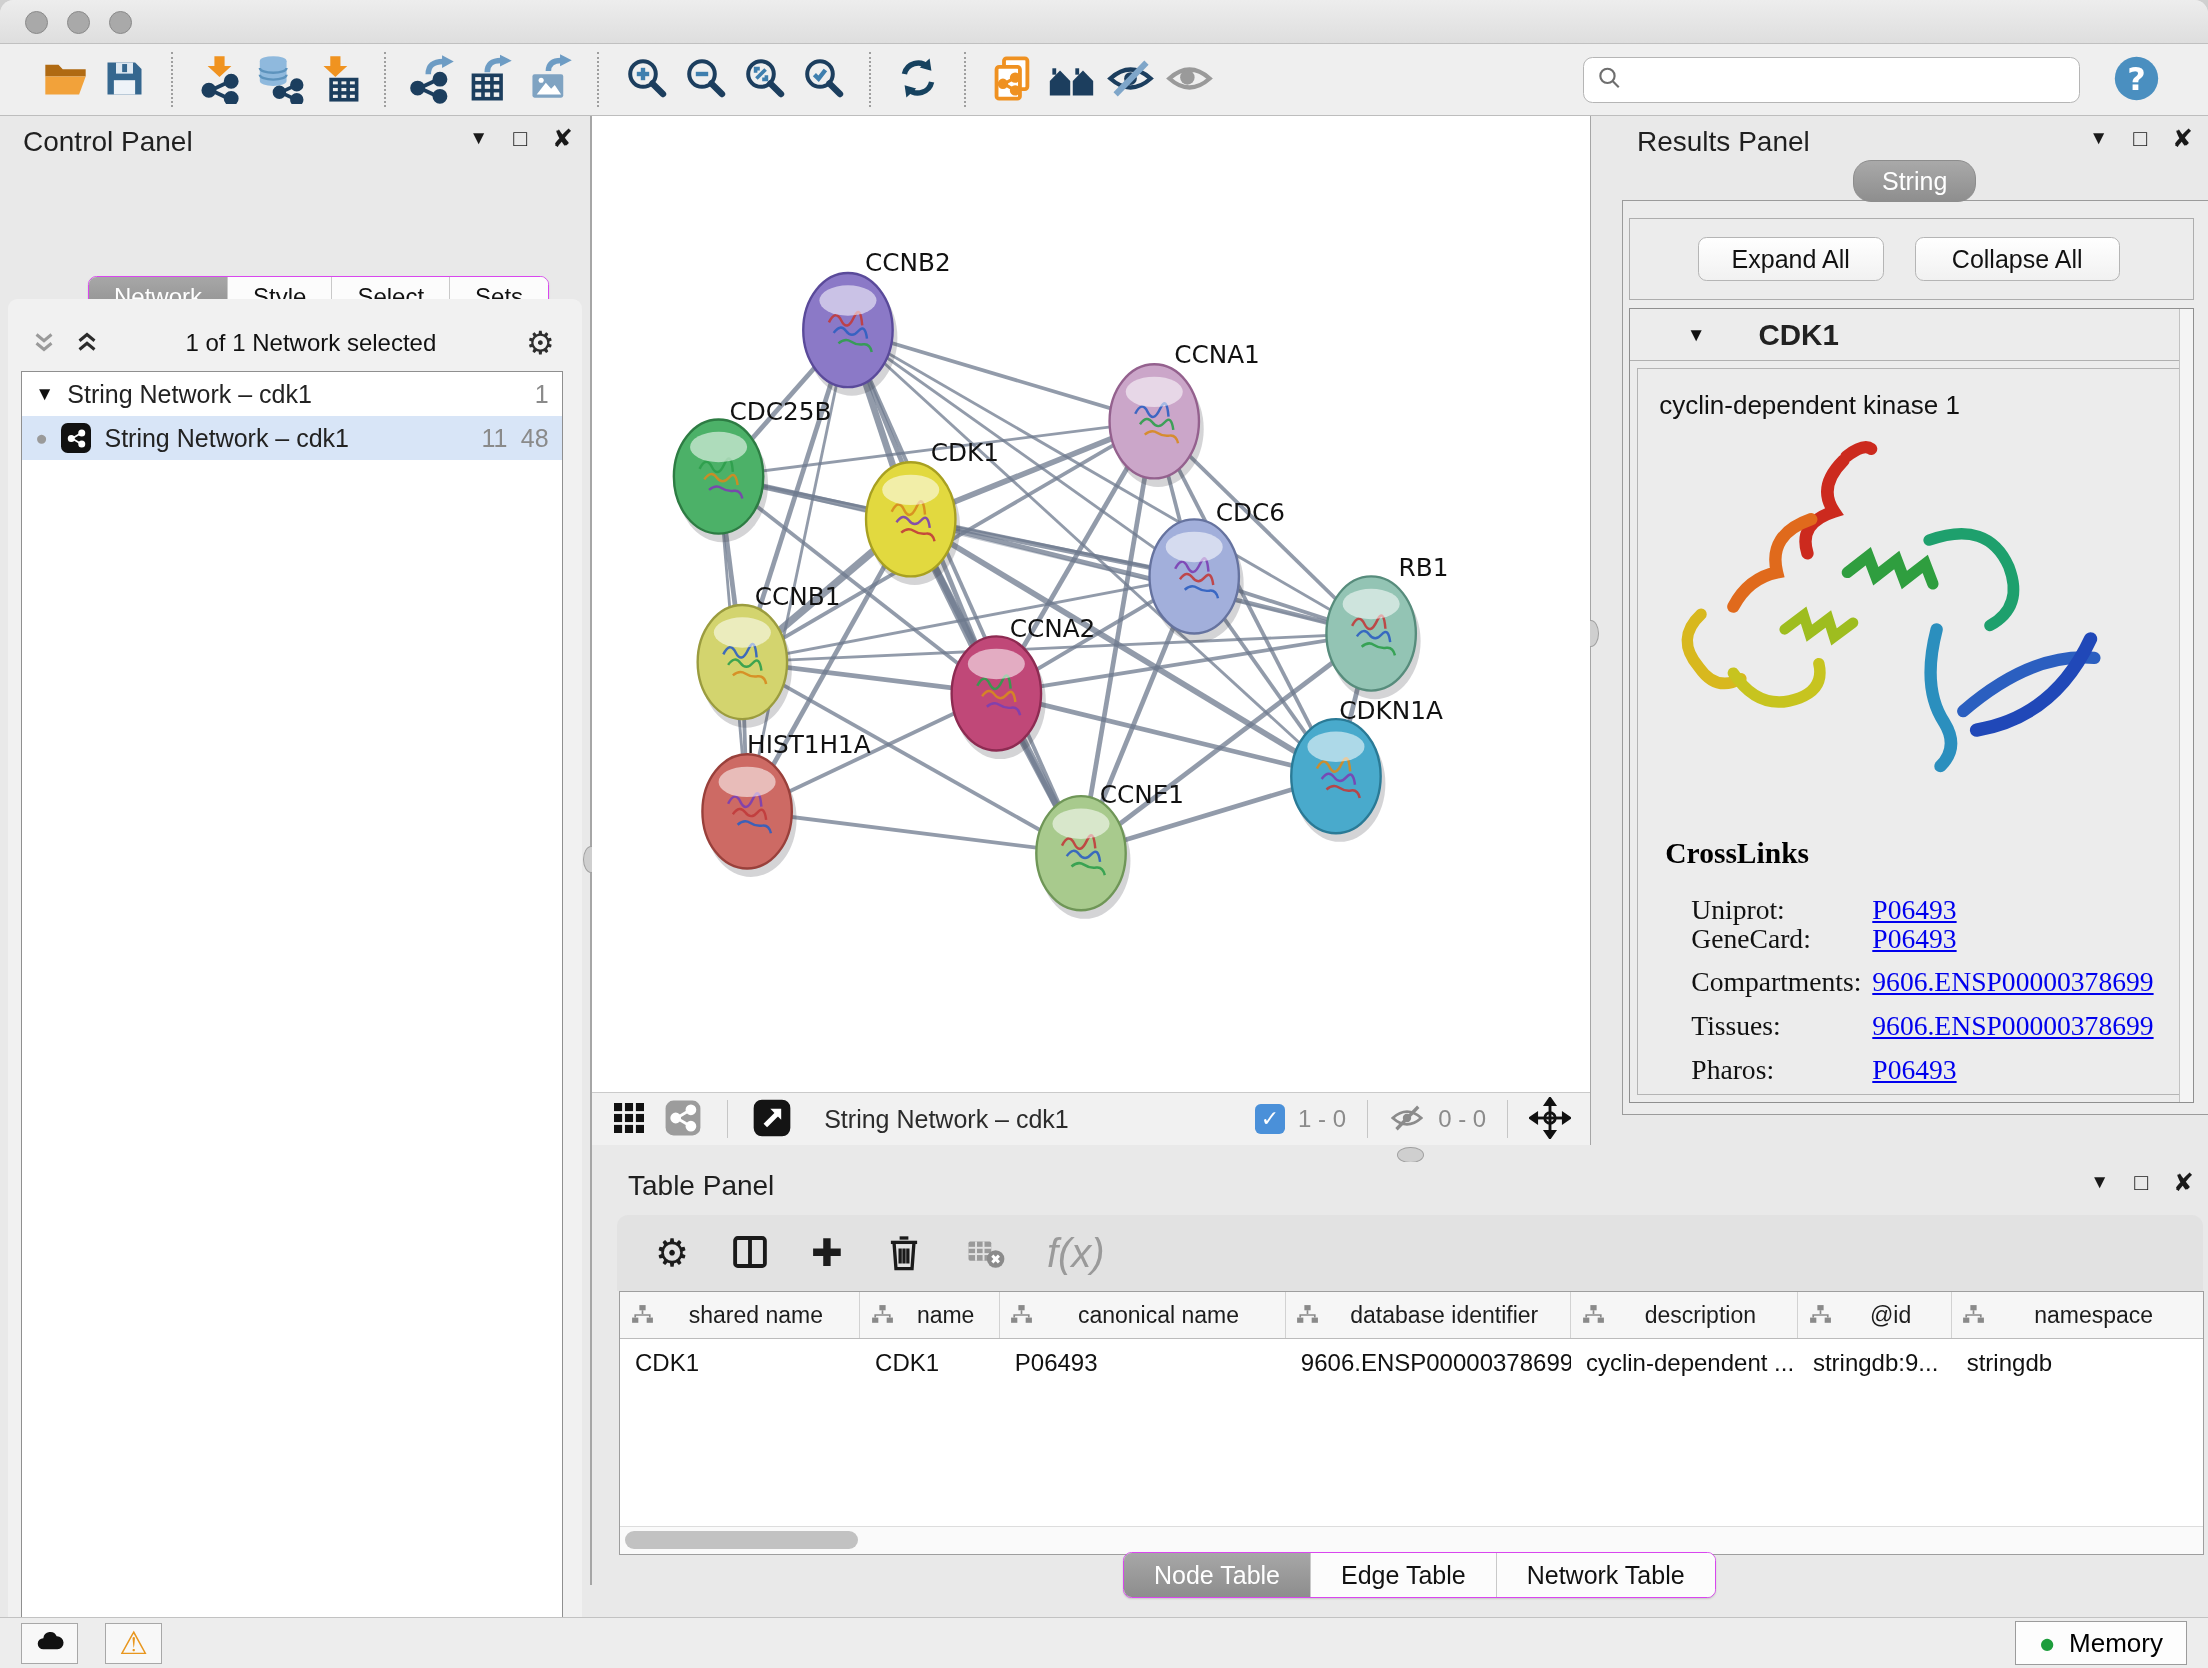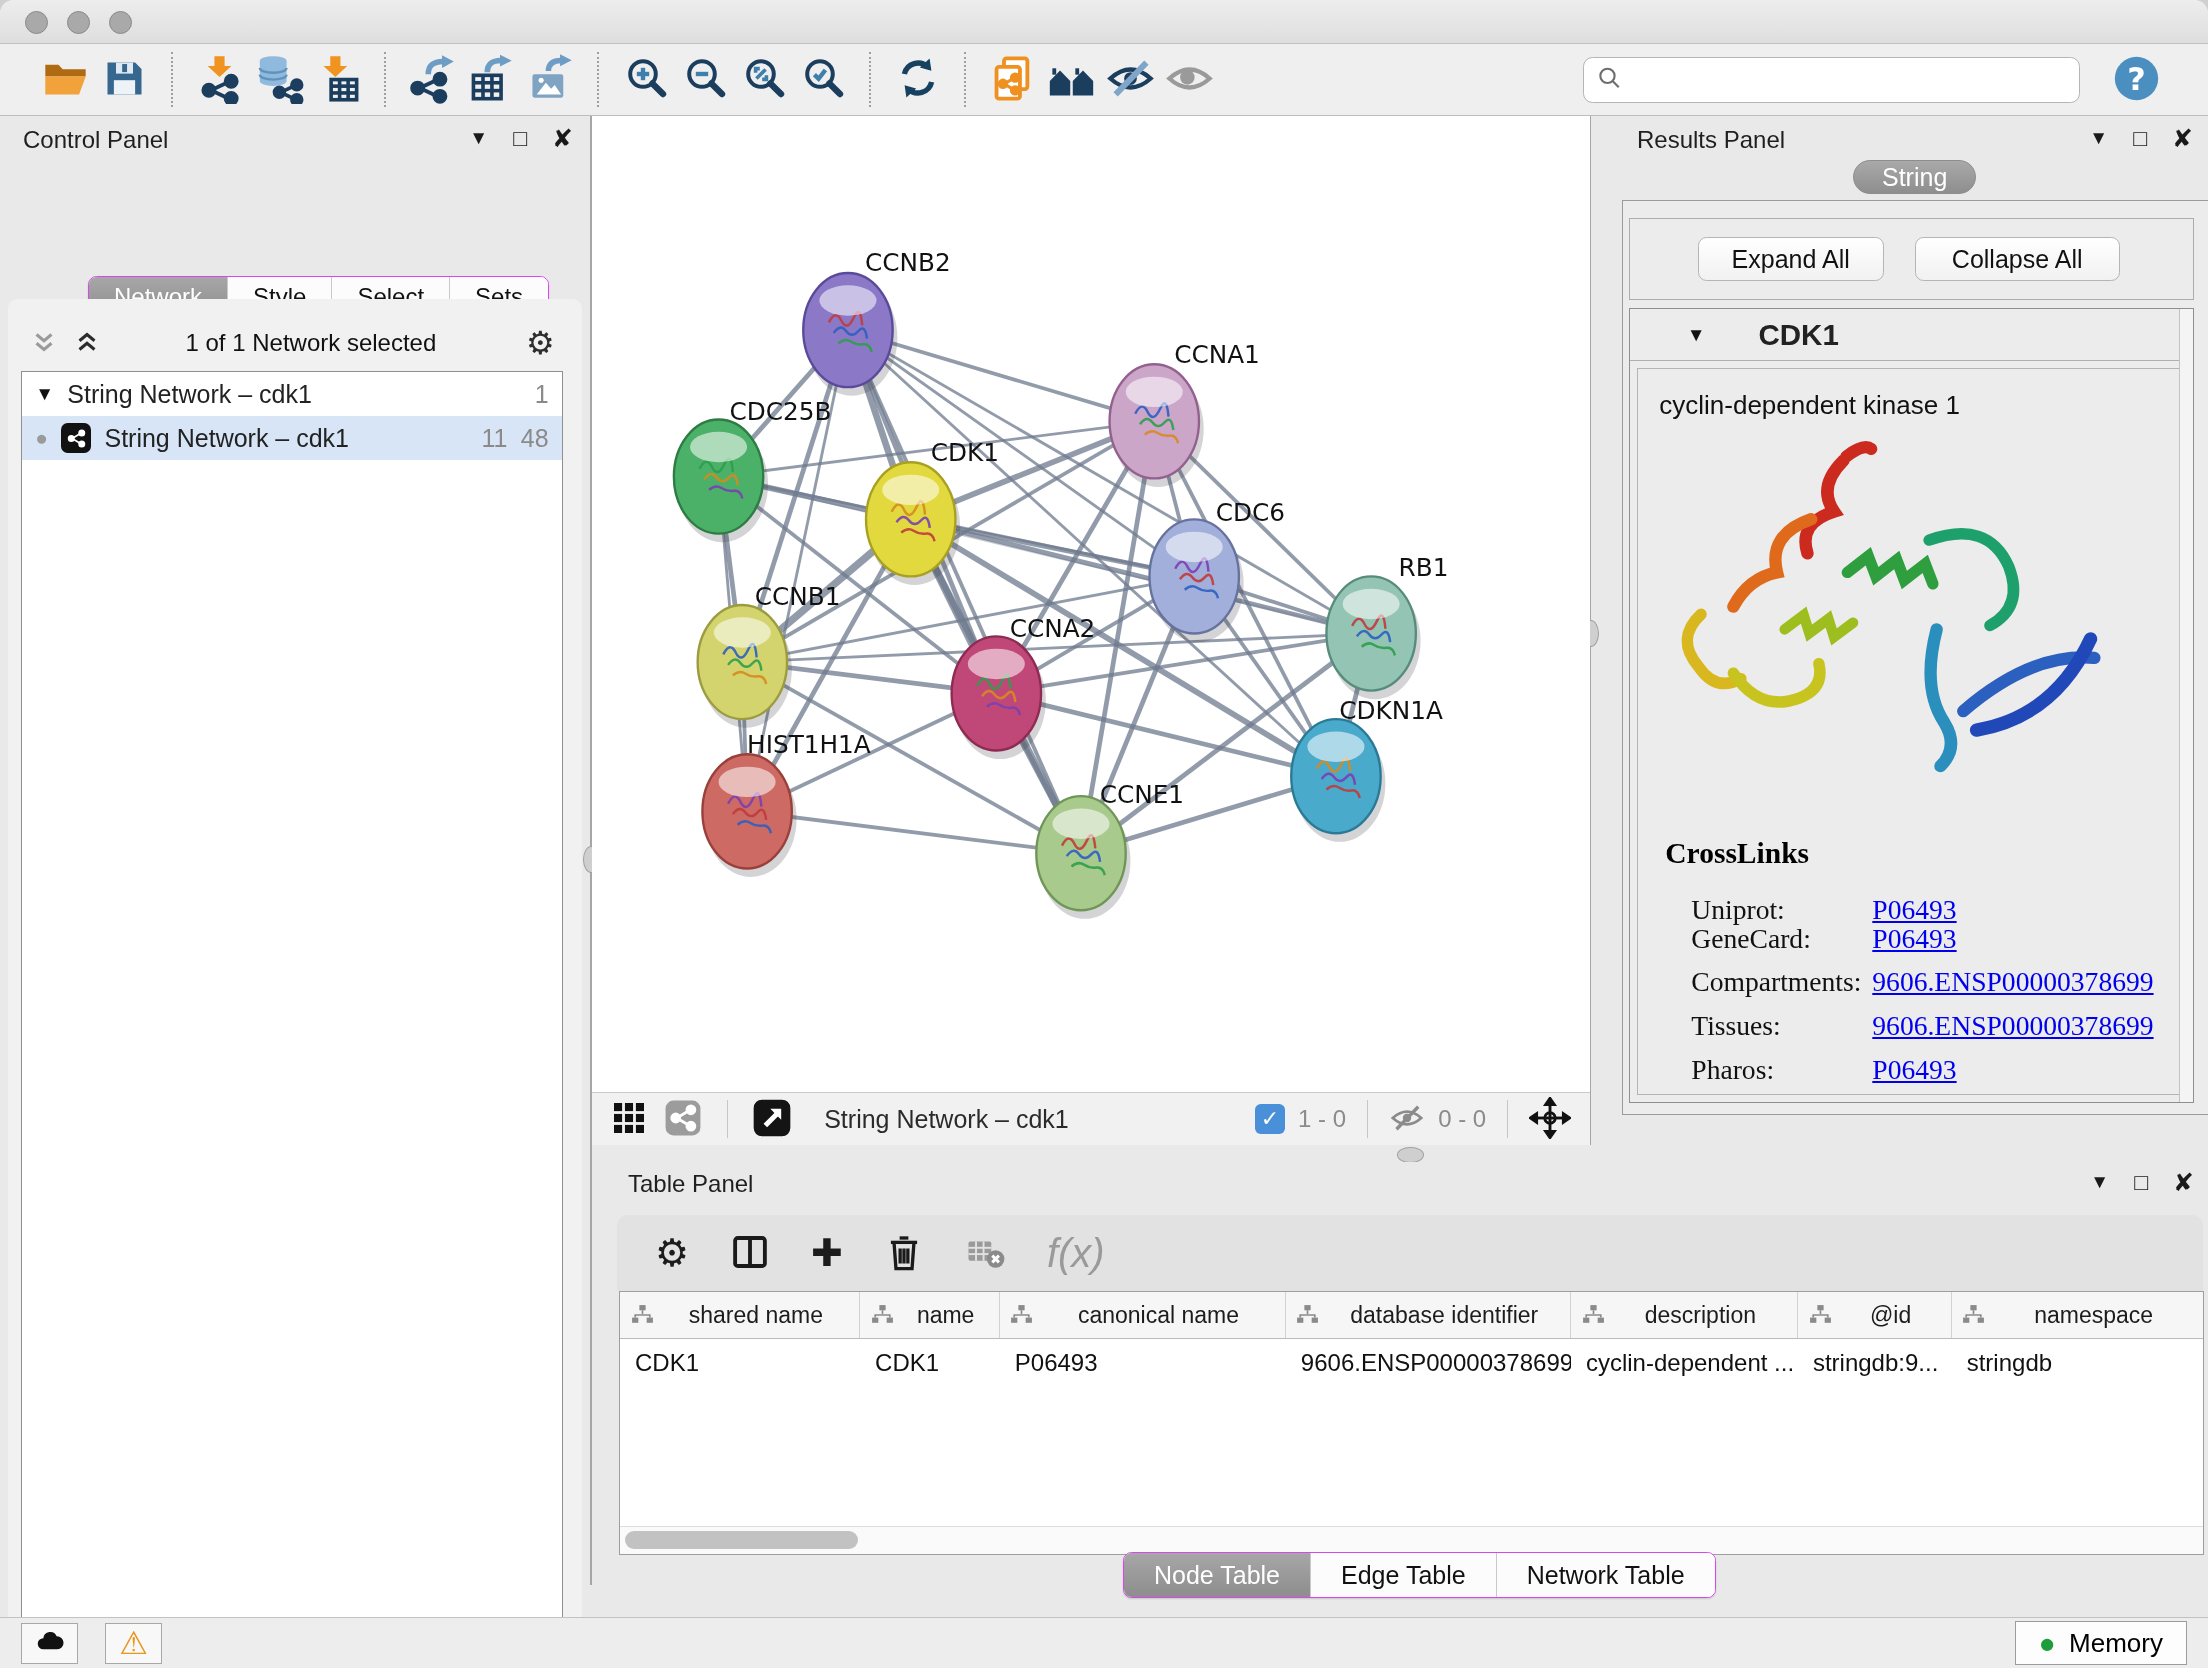--- a/index.html
+++ b/index.html
@@ -18,21 +18,21 @@
     border-bottom:1px solid #bdbdbd;display:flex;align-items:center;padding:0 36px;box-sizing:border-box;}
   .tb{width:59px;height:59px;border:none;background:transparent;display:flex;align-items:center;justify-content:center;padding:0;}
   .tb svg{width:51px;height:51px;}
   .tb.sm svg{width:48px;height:48px;}
   .tsep{width:0;height:55px;border-left:2.9px dotted #9f9f9f;margin:0 17px;}
   .searchbox{margin-left:auto;width:473px;height:44px;background:#fff;border:1.4px solid #b5b5b5;
     border-radius:9.5px;display:flex;align-items:center;padding:0 11.4px;}
   .searchbox input{border:none;outline:none;flex:1;font-size:23px;font-family:inherit;background:transparent;}
   .helpbtn{margin-left:27px;margin-right:5.7px;}
   
-  .panel-title{font-size:24px;color:#1f1f1f;}
+  .panel-title{font-size:28px;color:#1f1f1f;}
   .panel-ctrls{position:absolute;top:7.6px;display:flex;align-items:center;gap:25px;font-size:25px;color:#1a1a1a;}
   .panel-ctrls span{cursor:default;}
   .boxsq{font-size:23px;}
   
   .control-panel{position:absolute;left:0;top:116px;width:590px;height:1469px;background:#e9e9e9;}
   .cp-title{position:absolute;left:23px;top:9.5px;}
   .cp-ctrls{right:17px;}
   .seg{position:absolute;display:flex;border:1px solid #d946ef;border-radius:8.6px;overflow:hidden;
     background:#fcfcfc;box-shadow:0 1px 1.9px rgba(0,0,0,.15);}
   .seg button{border:none;background:#fcfcfc;font-size:24px;font-family:inherit;padding:0 25px;height:40px;color:#111;border-left:1px solid #c9c9c9;}
@@ -66,21 +66,21 @@
   .nb-btn{background:none;border:none;padding:0;display:flex;align-items:center;}
   .net-title{font-size:25px;color:#2b2b2b;margin-left:15px;}
   .nb-right{margin-left:auto;display:flex;align-items:center;gap:13.3px;}
   .cbox{width:29.5px;height:29.5px;background:#4a90d9;border-radius:5.7px;color:#fff;font-size:22px;
     display:flex;align-items:center;justify-content:center;}
   .cnt{font-size:24px;color:#8b8b8b;}
   
   .results-panel{position:absolute;left:1589px;top:116px;width:619px;height:1035px;}
   .rp-title{position:absolute;left:48px;top:9.5px;}
   .rp-ctrls{right:15px;}
-  .rp-tab{position:absolute;left:264px;top:44px;height:34px;padding:0 28px;border-radius:18px;border:1px solid #8d8d8d;
+  .rp-tab{position:absolute;left:264px;top:44px;height:42px;padding:0 28px;border-radius:18px;border:1px solid #8d8d8d;
     background:linear-gradient(#a9a9a9,#8e8e8e);color:#fff;font-size:25px;font-family:inherit;z-index:3;}
   .rp-outer{position:absolute;left:33px;top:84px;width:578px;height:913px;background:#ececec;border:1.4px solid #9b9b9b;padding-left:42px;}
   .rp-btnbox{position:absolute;left:5.7px;top:17px;width:563px;height:80px;border:1.4px solid #adadad;}
   .rp-btn{position:absolute;height:44px;border:1px solid #b5b5b5;border-radius:8.6px;font-size:25px;font-family:inherit;
     background:linear-gradient(#ffffff,#f1f1f1);color:#111;}
   .rp-btn.expand{left:68px;top:18px;width:186px;}
   .rp-btn.collapse{left:285px;top:18px;width:205px;}
   .gene-box{position:absolute;left:5.7px;top:107px;width:563px;height:793px;border:1.4px solid #8f8f8f;background:#ececec;}
   .gene-head{position:absolute;left:0;top:0;width:100%;height:51px;border-bottom:1px solid #b0b0b0;display:flex;align-items:center;}
   .gene-head .tri{margin-left:57px;}

